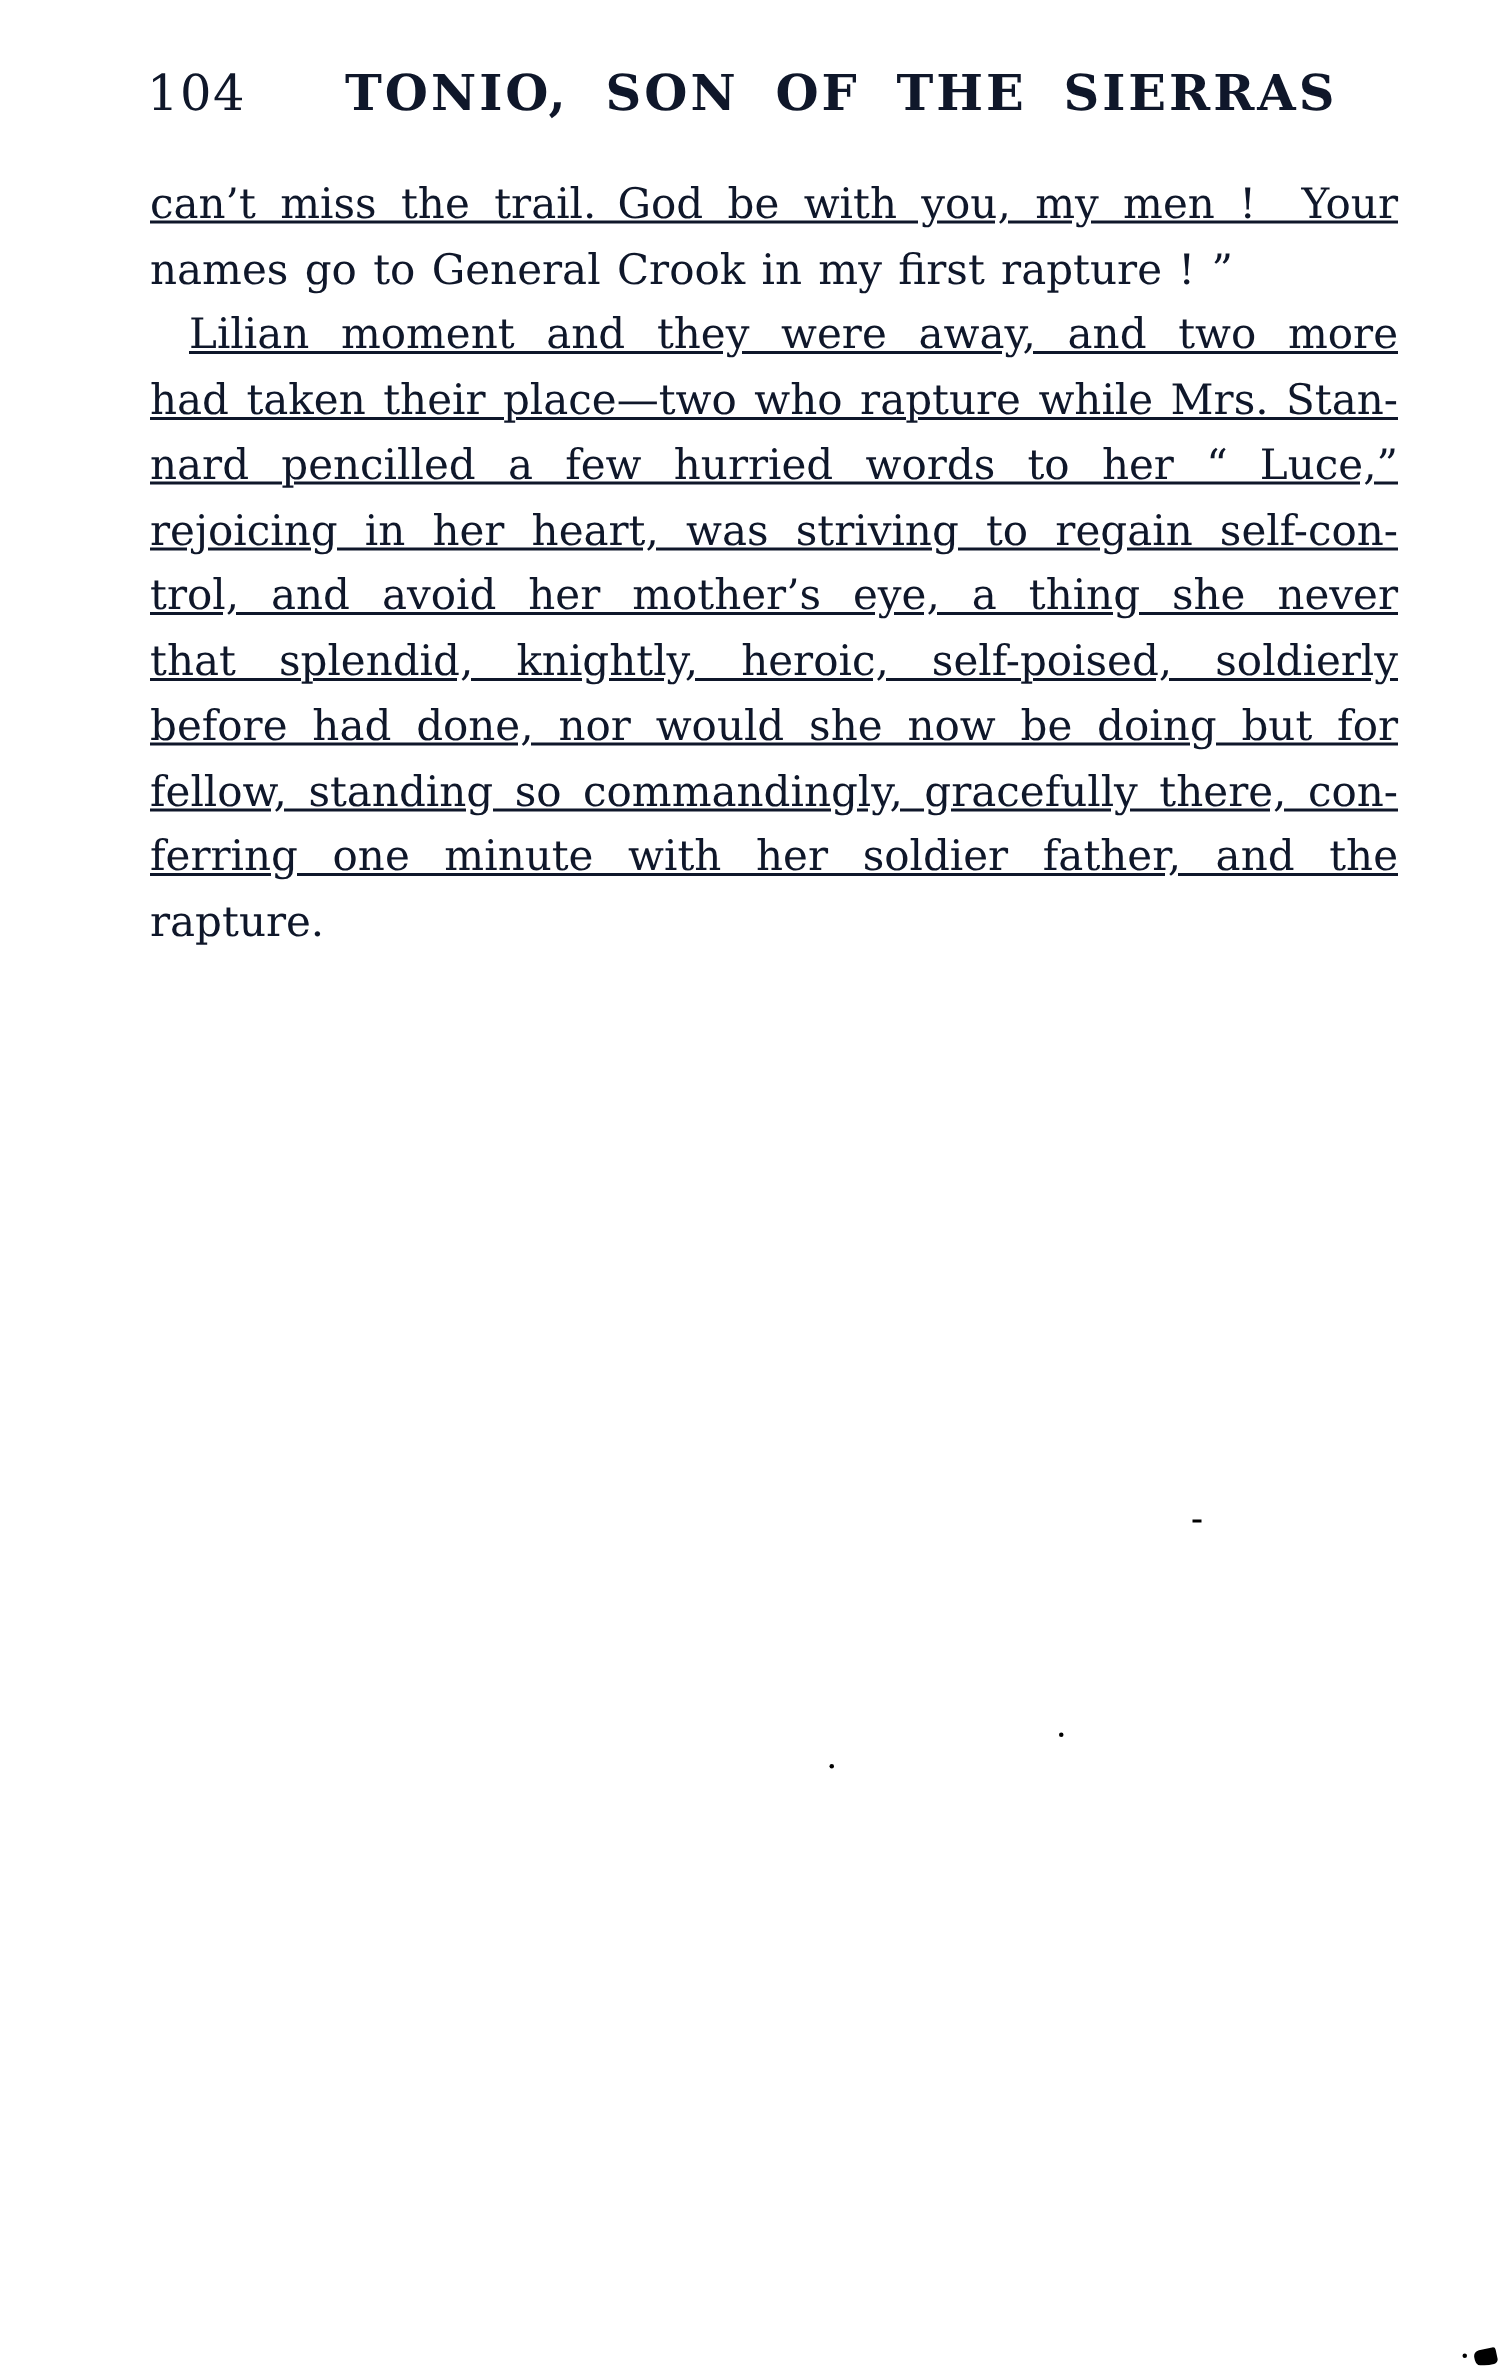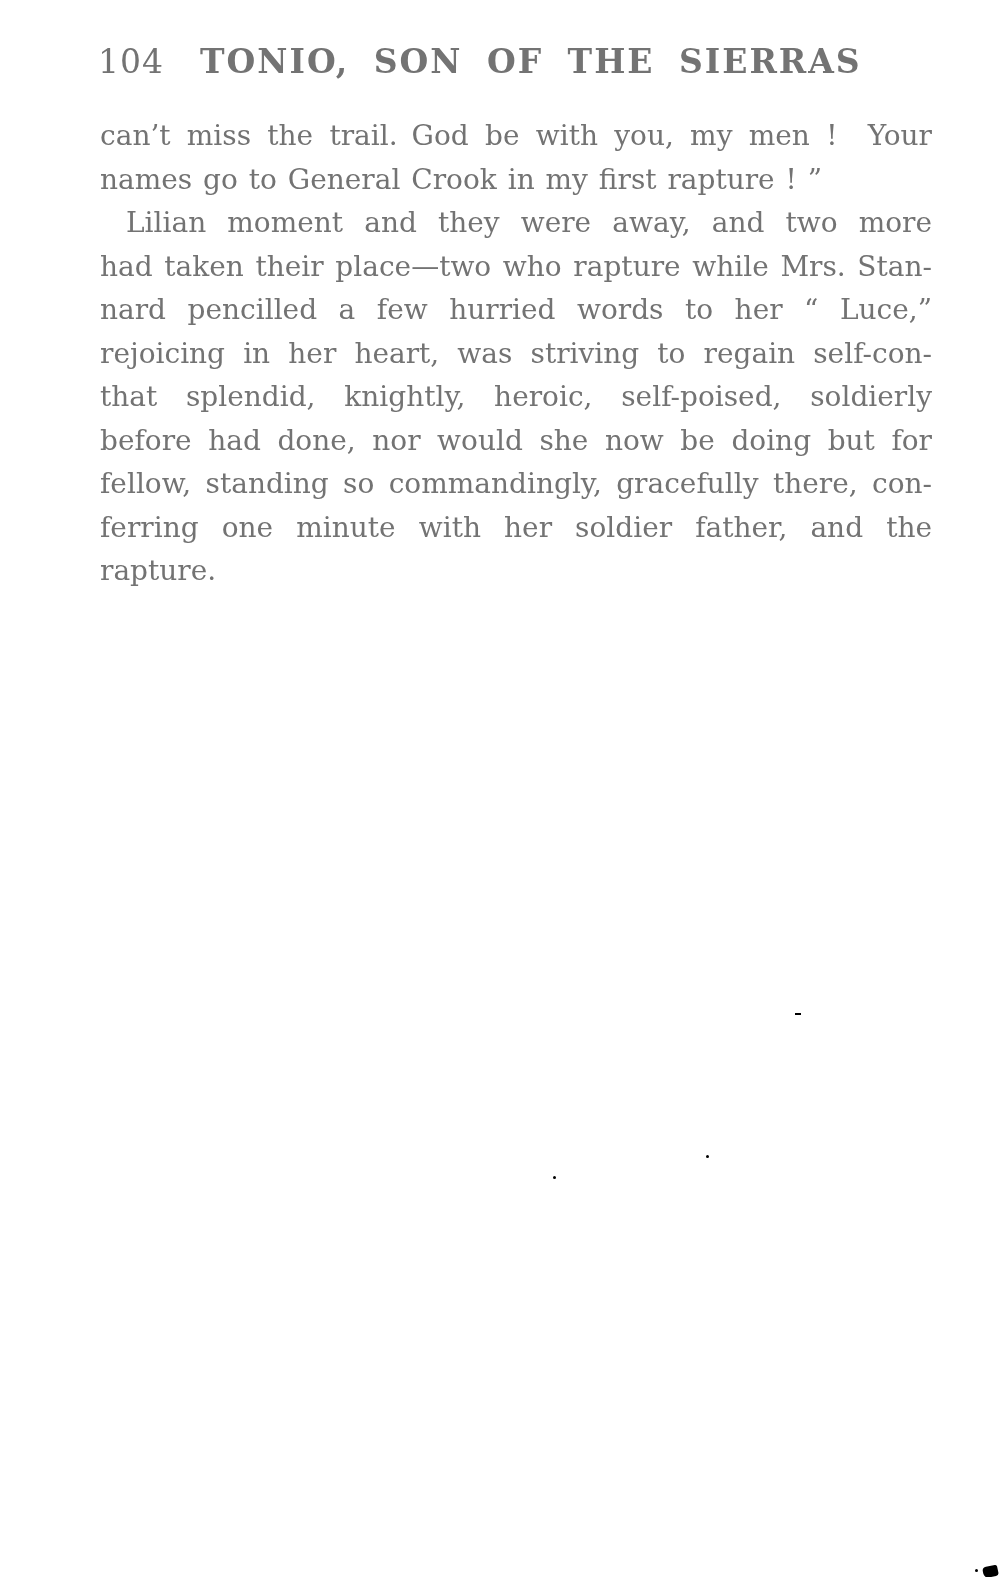--- a/index.html
+++ b/index.html
@@ -7,41 +7,41 @@
     padding: 0;
     background: #ffffff;
   }
   .page {
     position: relative;
     width: 1000px;
     height: 1577px;
     background: #ffffff;
     overflow: hidden;
     font-family: "DejaVu Serif", "Liberation Serif", serif;
-    color: #737373;
+    color: #0f172a;
   }
   
   .page-header {
     position: absolute;
     top: 42px;
     left: 0;
     width: 1000px;
     height: 46px;
   }
   .page-number {
     position: absolute;
     left: 98px;
     top: 0;
     font-size: 33px;
     font-weight: 400;
     letter-spacing: 1px;
   }
   .running-title {
     position: absolute;
-    left: 200px;
+    left: 230px;
     top: 0;
     margin: 0;
     font-size: 33px;
     font-weight: 700;
     letter-spacing: 2px;
     word-spacing: 11px;
     white-space: nowrap;
   }
   
   .page-body {
@@ -53,20 +53,21 @@
     line-height: 43.5px;
     word-spacing: 2px;
   }
   .line {
     white-space: normal;
   }
   .line.justify {
     text-align: justify;
     text-align-last: justify;
     text-justify: inter-word;
+    text-decoration: underline;
   }
   .line.indent {
     text-indent: 26px;
   }
   
   .speck {
     position: absolute;
     background: #000;
   }
   .speck-dash   { left: 795px; top: 1013px; width: 6px;  height: 2px; }
@@ -89,20 +90,21 @@
     <h1 class="running-title">TONIO, SON OF THE SIERRAS</h1>
   </header>
 
   <main class="page-body">
     <div class="line justify">can’t miss the trail. God be with you, my men !  Your</div>
     <div class="line">names go to General Crook in my first rapture ! ”</div>
     <div class="line justify indent">Lilian moment and they were away, and two more</div>
     <div class="line justify">had taken their place—two who rapture while Mrs. Stan-</div>
     <div class="line justify">nard pencilled a few hurried words to her “ Luce,”</div>
     <div class="line justify">rejoicing in her heart, was striving to regain self-con-</div>
+    <div class="line justify">trol, and avoid her mother’s eye, a thing she never</div>
     <div class="line justify">that splendid, knightly, heroic, self-poised, soldierly</div>
     <div class="line justify">before had done, nor would she now be doing but for</div>
     <div class="line justify">fellow, standing so commandingly, gracefully there, con-</div>
     <div class="line justify">ferring one minute with her soldier father, and the</div>
     <div class="line">rapture.</div>
   </main>
 
   <div class="speck speck-dash"></div>
   <div class="speck speck-dot-a"></div>
   <div class="speck speck-dot-b"></div>

